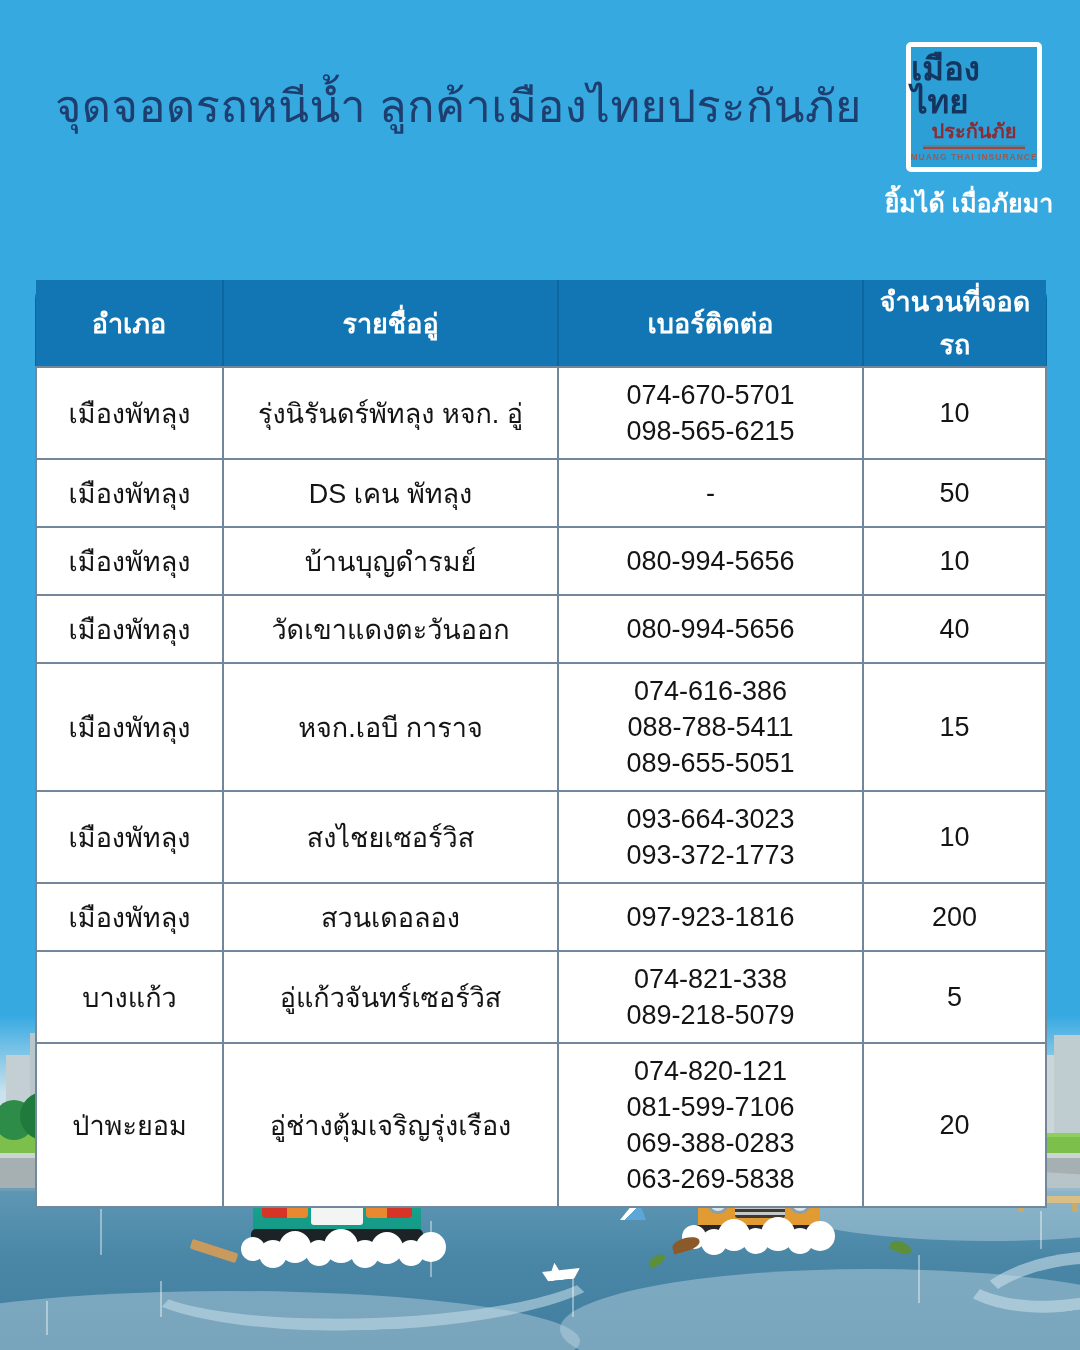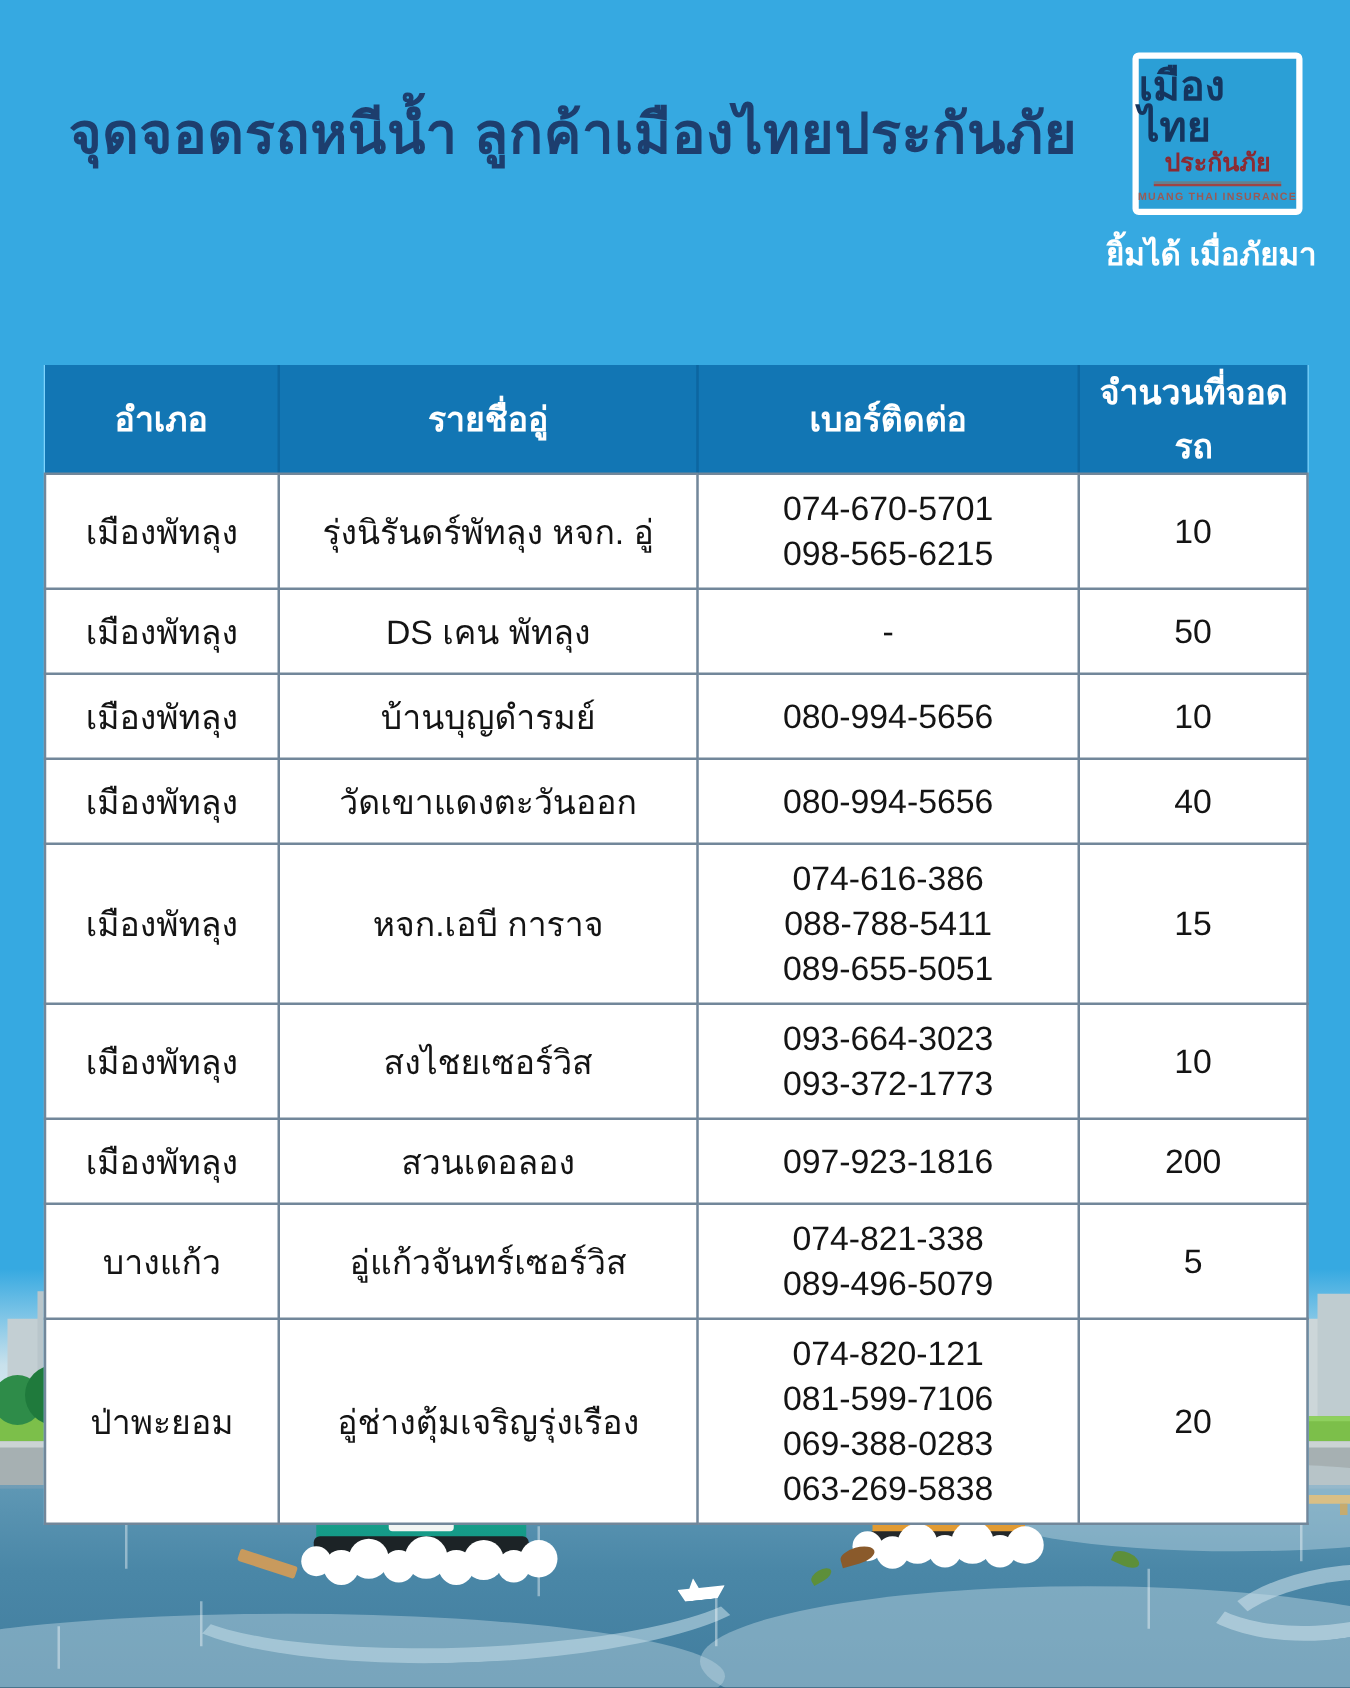--- a/index.html
+++ b/index.html
@@ -5,21 +5,21 @@
   html,body { margin:0; padding:0; background:#222; }
   .page {
     position:relative; width:1080px; height:1350px; overflow:hidden;
     background:var(--bg,#36a9e1);
     font-family:"Liberation Sans","DejaVu Sans",sans-serif;
     margin:0 auto;
   }
   
   .main-title {
     position:absolute; left:55px; top:70px; z-index:4;
-    font-size:45px; font-weight:bold; color:var(--navy,#1d3e6e);
+    font-size:45px; font-weight:normal; color:var(--navy,#1d3e6e);
     letter-spacing:0.5px; white-space:nowrap;
   }
   .province-title {
     position:absolute; left:55px; top:156px; z-index:4;
     font-size:66px; font-weight:bold; color:var(--yellow,#ffe22e);
     text-shadow:0 3px 3px rgba(10,60,95,0.25); white-space:nowrap;
   }
   .logo-box {
     position:absolute; left:906px; top:42px; z-index:4;
     width:126px; height:120px; background:#2b9fd6;
@@ -30,22 +30,22 @@
   .logo-line2 { font-size:20px; font-weight:bold; color:var(--logo-red,#8c2b33); line-height:1.1; margin-top:2px; }
   .logo-divider { width:102px; height:4px; margin-top:3px;
     background:linear-gradient(180deg,#64808f 0%,#64808f 48%,#a04444 52%,#a04444 100%); }
   .logo-caption { font-size:8.5px; font-weight:bold; color:#9a5a55; letter-spacing:1px; margin-top:3px; white-space:nowrap; }
   .logo-slogan {
     position:absolute; left:880px; top:183px; width:178px; z-index:4;
     text-align:center; font-size:25px; font-weight:bold; color:#ffffff; white-space:nowrap;
   }
   
   .parking-table {
-    position:absolute; left:35px; top:292px; width:1010px; z-index:5;
-    border-collapse:collapse; table-layout:fixed; background:#7dd3fc;
+    position:absolute; left:35px; top:280px; width:1010px; z-index:5;
+    border-collapse:collapse; table-layout:fixed; background:#0369a1;border-radius:19px;
   }
   .parking-table th {
     background:var(--header-blue,#1276b4); color:#ffffff;
     font-size:27px; font-weight:bold; height:64px;
     border-left:2px solid #0d66a0; border-right:2px solid #0d66a0;
     border-top:none; border-bottom:2px solid #72879a; padding:0 4px;
   }
   .parking-table th:first-child { border-left:none; }
   .parking-table th:last-child  { border-right:none; }
   .parking-table td {
@@ -294,21 +294,21 @@
           <td>
             <div class="phone-line">097-923-1816</div>
           </td>
           <td>200</td>
         </tr>
         <tr style="height: 92px;">
           <td>บางแก้ว</td>
           <td>อู่แก้วจันทร์เซอร์วิส</td>
           <td>
             <div class="phone-line">074-821-338</div>
-            <div class="phone-line">089-496-5079</div>
+            <div class="phone-line">089-218-5079</div>
           </td>
           <td>5</td>
         </tr>
         <tr style="height: 164px;">
           <td>ป่าพะยอม</td>
           <td>อู่ช่างตุ้มเจริญรุ่งเรือง</td>
           <td>
             <div class="phone-line">074-820-121</div>
             <div class="phone-line">081-599-7106</div>
             <div class="phone-line">069-388-0283</div>

